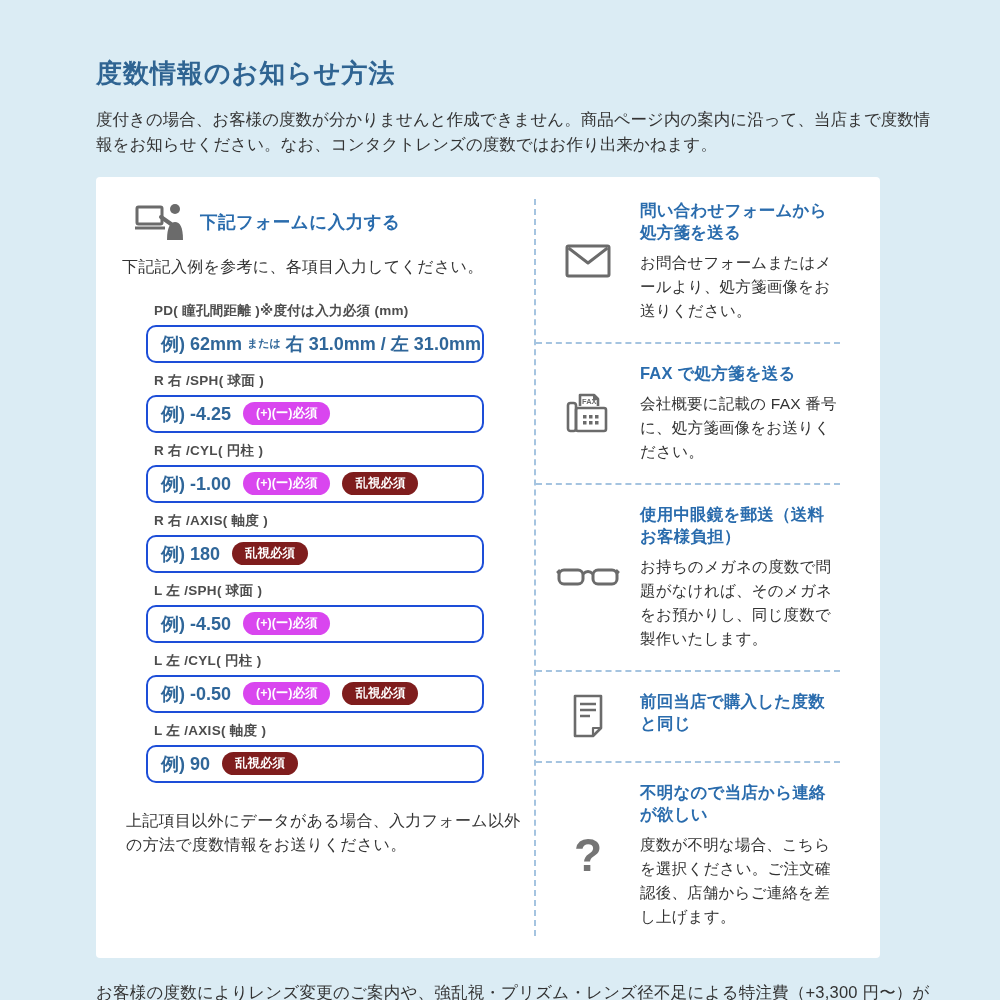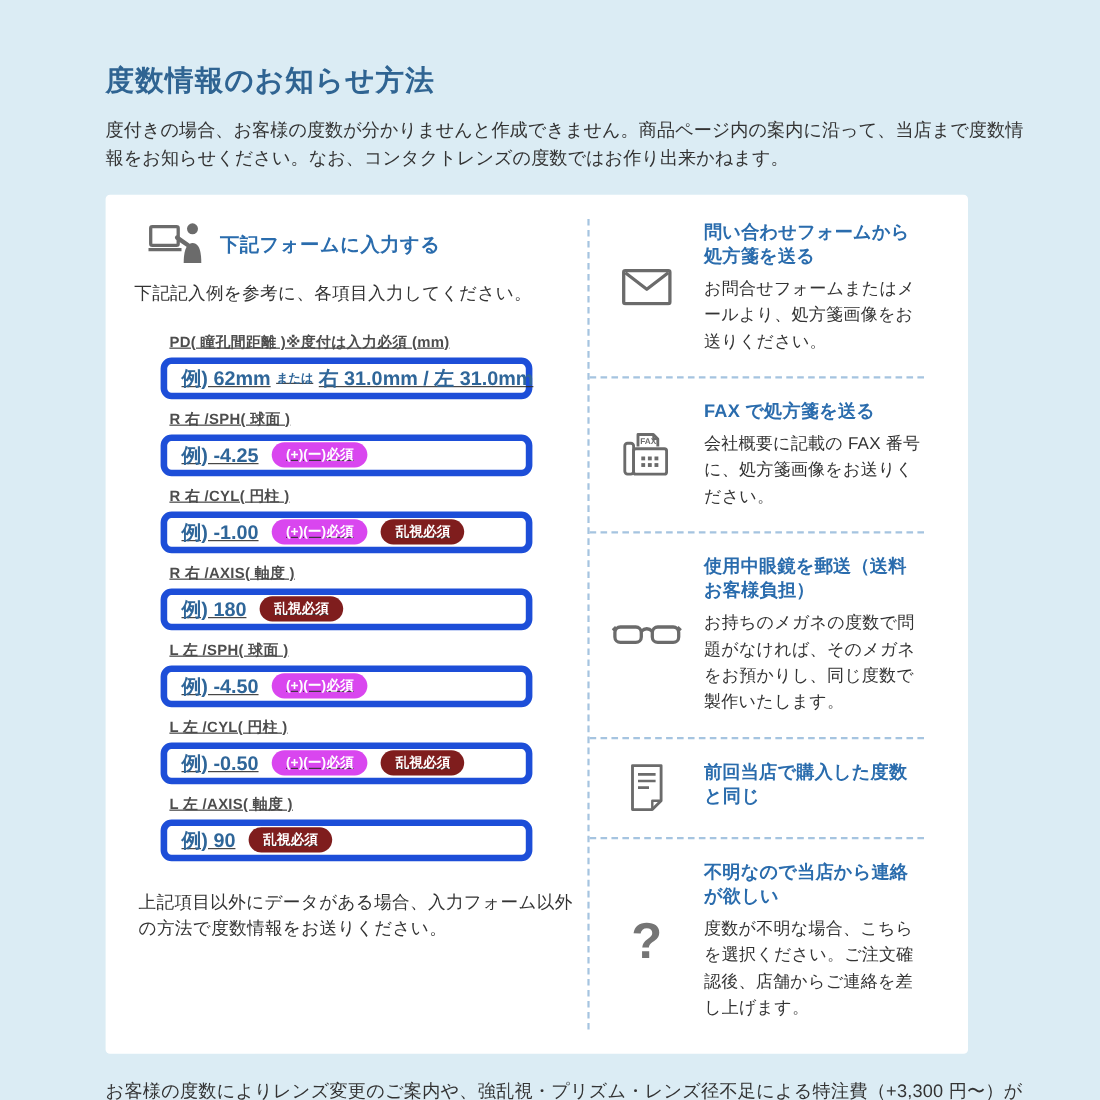--- a/index.html
+++ b/index.html
@@ -52,32 +52,32 @@
     font-weight: bold;
     margin-left: 14px;
     letter-spacing: 0.5px;
   }
   .form-instruction {
     font-size: 16px;
     color: #333;
     margin: 14px 0 24px 0;
     letter-spacing: 0.3px;
   }
-  .form-group { margin-bottom: 9px; margin-left: 24px; text-decoration: underline; }
+  .form-group { margin-bottom: 9px; margin-left: 24px; }
   .field-label {
     font-size: 13.5px;
     font-weight: bold;
     color: #4d4d4d;
     margin: 0 0 5px 8px;
     letter-spacing: 0.3px;
   }
   .field-box {
     width: 338px;
     height: 38px;
-    border: 6px solid #1d4ed8;
+    border: 2px solid #1d4ed8;
     border-radius: 10px;
     background: #fff;
     display: flex;
     align-items: center;
     padding: 0 10px 0 13px;
     white-space: nowrap;
   }
   .ex {
     color: #2f6699;
     font-size: 18px;

